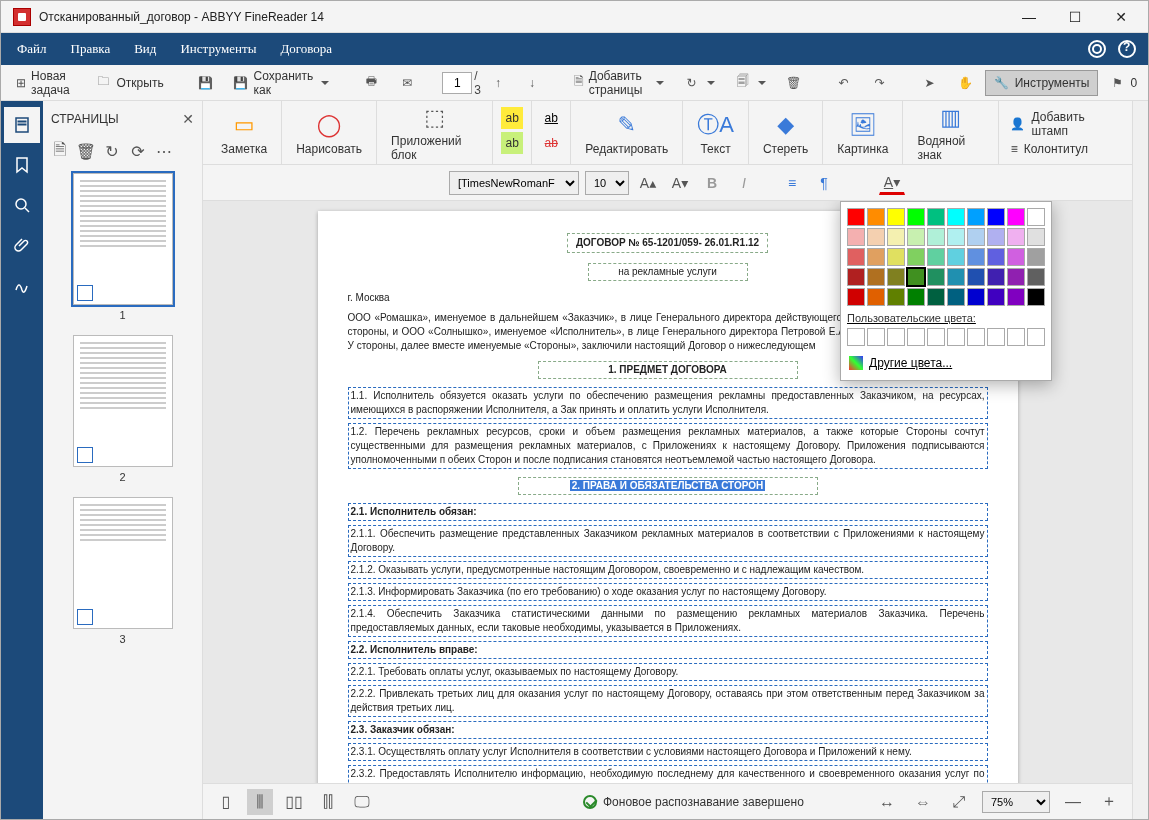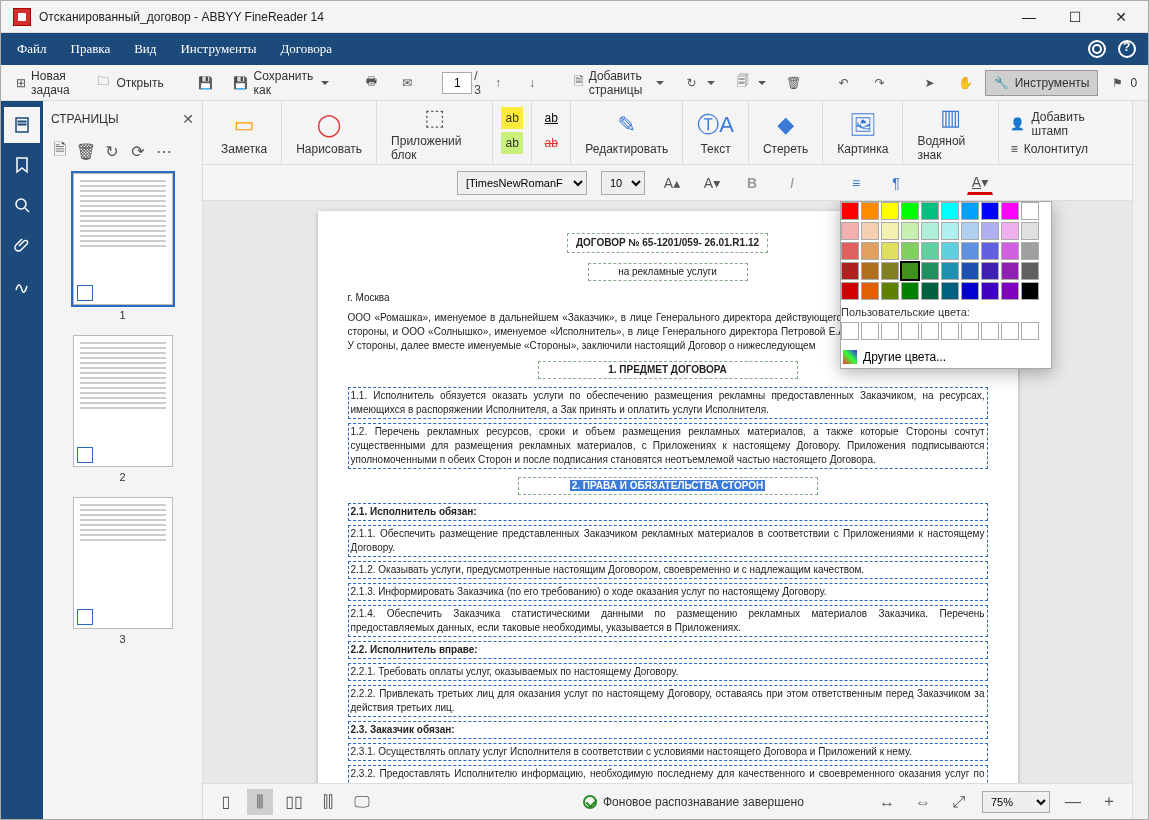--- a/index.html
+++ b/index.html
@@ -59,36 +59,36 @@
 .editor-area { flex:1; display:flex; flex-direction:column; min-width:0;}
 .ribbon { height:64px; background:#f4f4f4; border-bottom:1px solid #ddd; display:flex; align-items:stretch; padding:0 4px;}
 .rgrp { display:flex; flex-direction:column; align-items:center; justify-content:center; padding:2px 14px; border-right:1px solid #ddd; gap:2px; cursor:pointer;}
 .rgrp .ricon{ height:30px; display:flex; align-items:center; justify-content:center; font-size:22px;}
 .rgrp .rlbl { font-size:12px; color:#333;}
 .rgrp-mini { display:flex; flex-direction:column; gap:3px; padding:6px 8px; border-right:1px solid #ddd;}
 .rgrp-mini .mi { width:22px; height:22px; display:flex; align-items:center; justify-content:center; font-size:12px; cursor:pointer;}
 .rgrp-right { margin-left:auto; display:flex; flex-direction:column; justify-content:center; gap:4px; padding:0 12px;}
 .rgrp-right .rb { display:flex; align-items:center; gap:6px; font-size:12px; color:#333; cursor:pointer;}
 
-.format-bar { height:36px; background:#f4f4f4; border-bottom:1px solid #ddd; display:flex; align-items:center; padding:0 10px; gap:14px;}
+.format-bar { height:36px; background:#f4f4f4; border-bottom:1px solid #ddd; display:flex; align-items:center; padding:0 10px; gap:6px;}
 .fsel { height:24px; border:1px solid #aaa; font-size:11px; padding:0 4px;}
 .fbtn { width:26px; height:24px; display:flex; align-items:center; justify-content:center; font-size:14px; color:#555; cursor:pointer; border:1px solid transparent;}
 .fontcolor-wrap{position:relative;}
 
 .doc-wrap { flex:1; background:#e8e8e8; overflow:auto; position:relative; padding:10px 0 0 0;}
 .page { width:700px; min-height:900px; background:#fff; margin:0 auto; box-shadow:0 1px 4px rgba(0,0,0,0.3); padding:22px 30px; font-size:10px; color:#222; line-height:1.4;}
 .page .reg { border:1px dashed #2a6bbf; padding:1px 2px; margin-bottom:4px;}
 .page .reg-g { border-color:#8a8;}
 .page .center{text-align:center;}
 .page .sec-title{font-weight:bold;}
 .page .just{text-align:justify;}
 .page .hl { background:#3a7ad9; color:#fff; padding:0 2px;}
 
 
-.color-pop { position:absolute; top:0; right:80px; width:212px; background:#fff; border:1px solid #aaa; box-shadow:0 4px 16px rgba(0,0,0,0.3); z-index:50; }
+.color-pop { position:absolute; top:0; right:80px; width:212px; background:#fff; border:1px solid #aaa; box-shadow:0 4px 16px rgba(0,0,0,0.3); z-index:50; padding:6px;text-decoration:underline;}
 .color-grid { display:grid; grid-template-columns:repeat(10, 18px); gap:2px; margin-bottom:6px;}
 .cswatch { width:18px; height:18px; border:1px solid #aaa; cursor:pointer;}
 .cswatch.cur { outline:2px solid #000; outline-offset:-1px;}
 .cp-lbl { font-size:11px; color:#333; margin:4px 0;}
 .cp-more { display:flex; align-items:center; gap:6px; font-size:12px; padding:4px 2px; cursor:pointer;}
 .cp-more .sq{width:14px;height:14px;background:linear-gradient(45deg,#f33,#3f3,#33f);}
 
 
 .status-bar { height:36px; background:#f4f4f4; border-top:1px solid #ddd; display:flex; align-items:center; padding:0 10px; gap:8px;}
 .sbtn { width:26px; height:26px; display:flex; align-items:center; justify-content:center; color:#555; cursor:pointer;}

